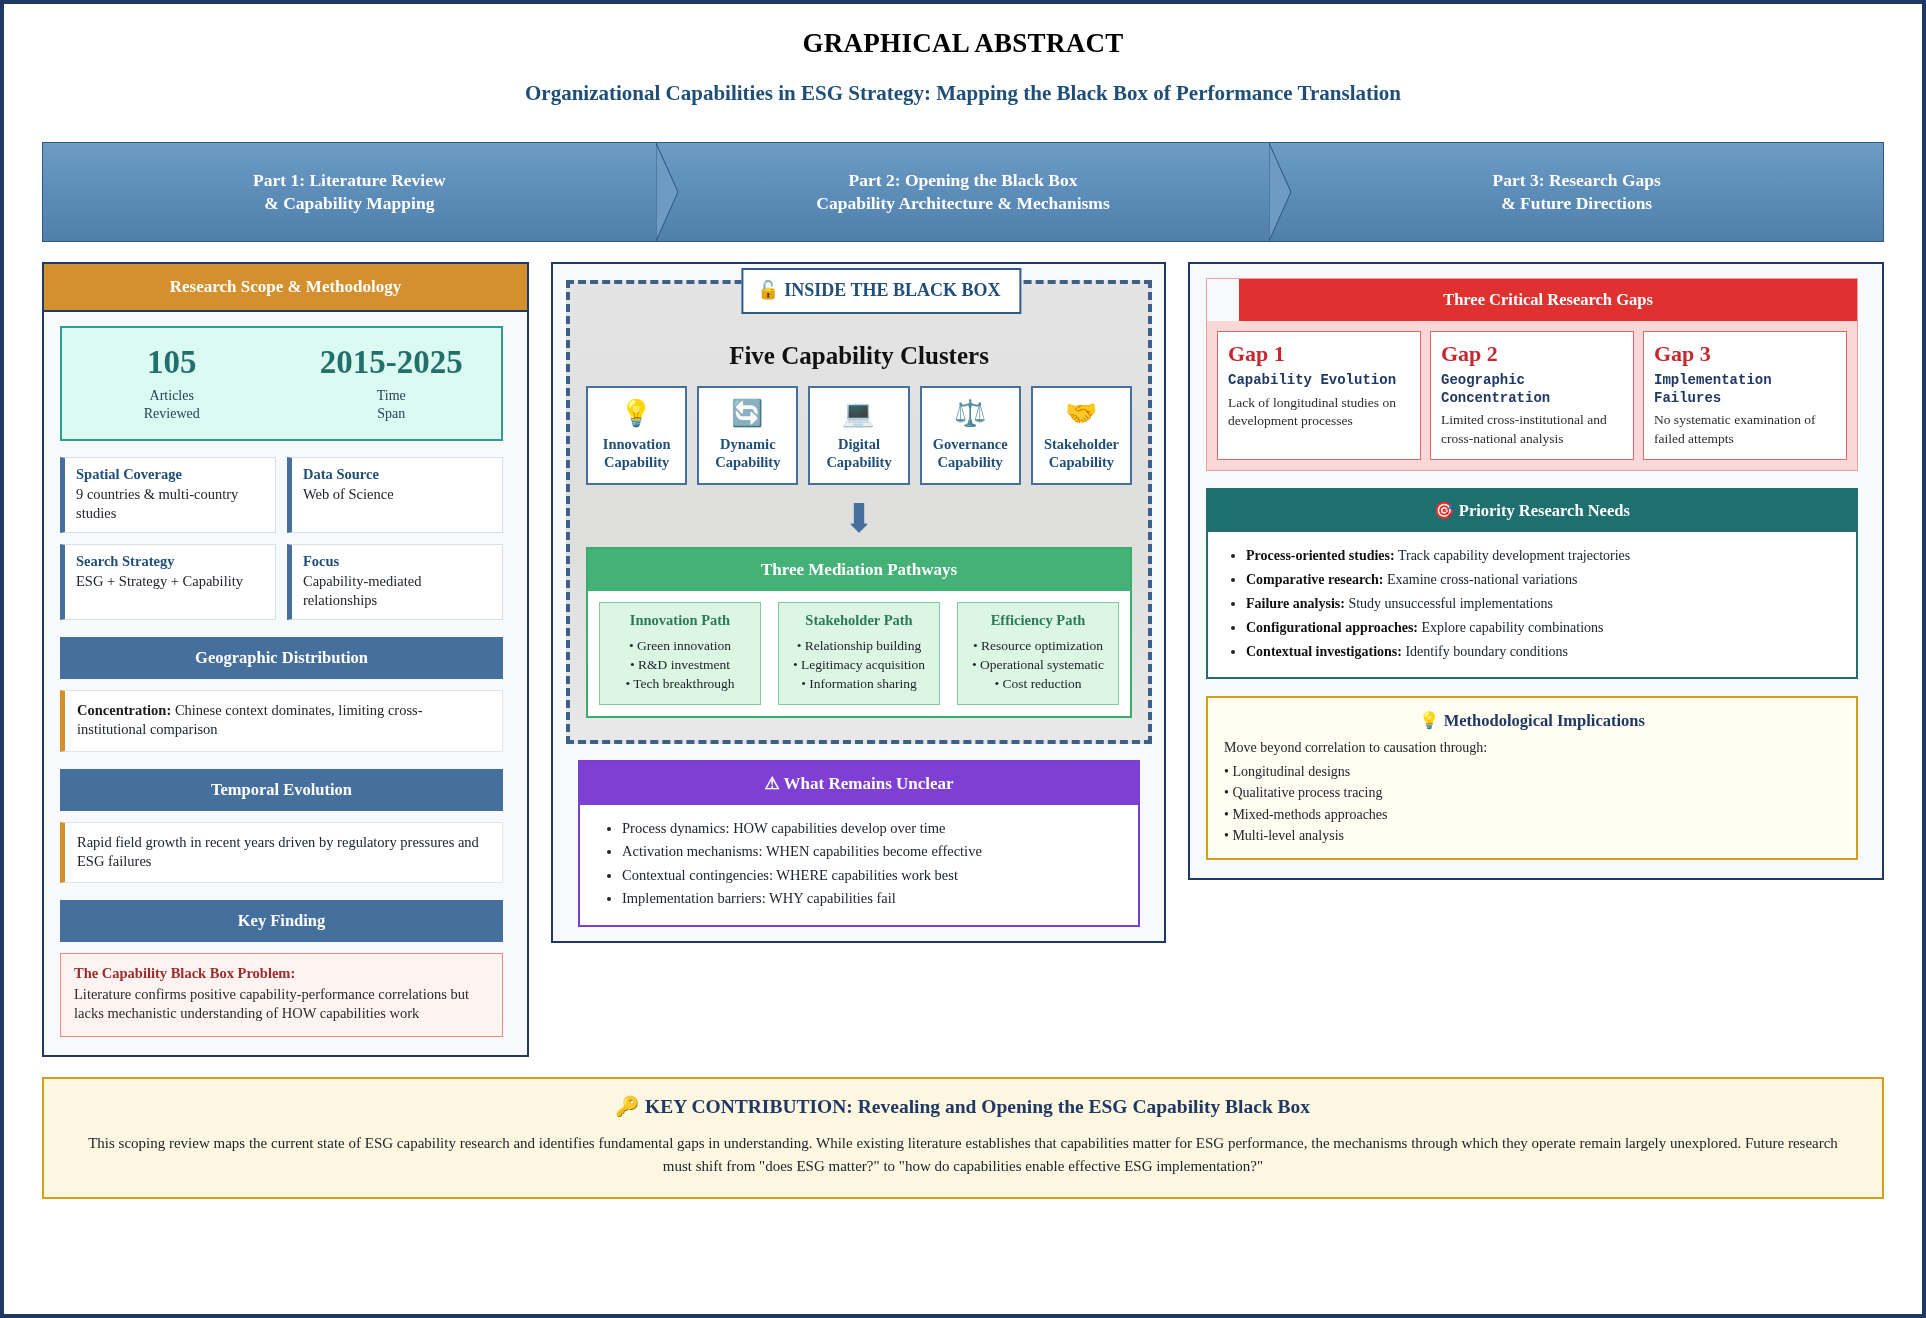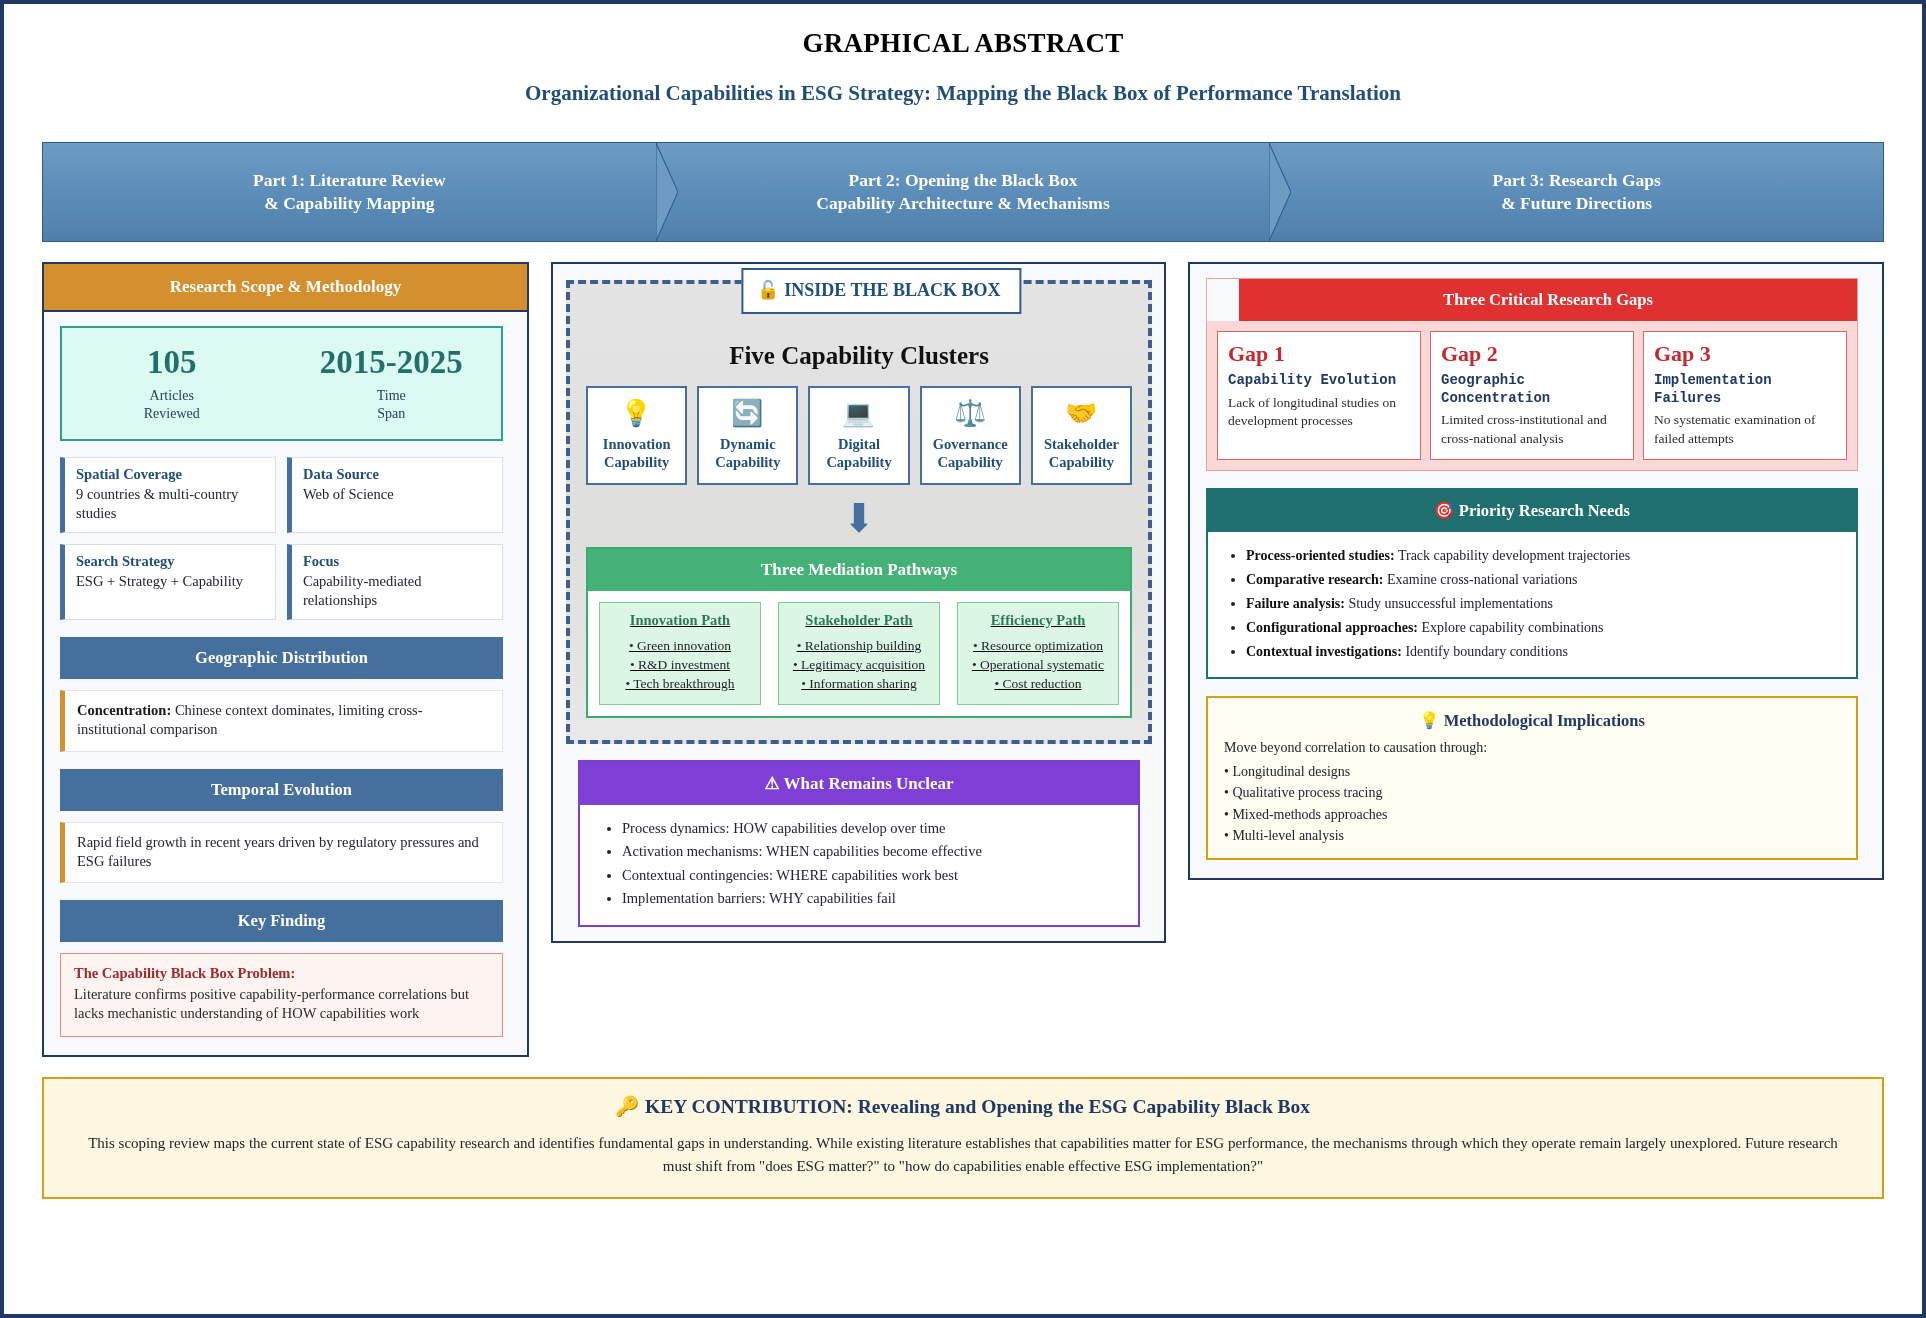--- a/index.html
+++ b/index.html
@@ -202,21 +202,21 @@
   }
   .med-card { border:2px solid #3bab6e; background:#ffffff; }
   .med-head {
     background:#44b277;
     color:#ffffff;
     text-align:center;
     font-weight:bold;
     font-size:17px;
     padding:11px 6px;
   }
-  .paths { display:flex; gap:17px; padding:11px;text-decoration:underline; }
+  .paths { display:flex; gap:17px; padding:11px; }
   .path {
     flex:1;
     background:#dcf6e4;
     border:1px solid #7fcb9c;
     padding:9px 6px 11px 6px;
     text-align:center;
   }
   .path-t { font-size:14.5px; font-weight:bold; color:#2b7a57; }
   .path-list { margin-top:7px; font-size:13.5px; color:#20252b; line-height:1.42; }
 

